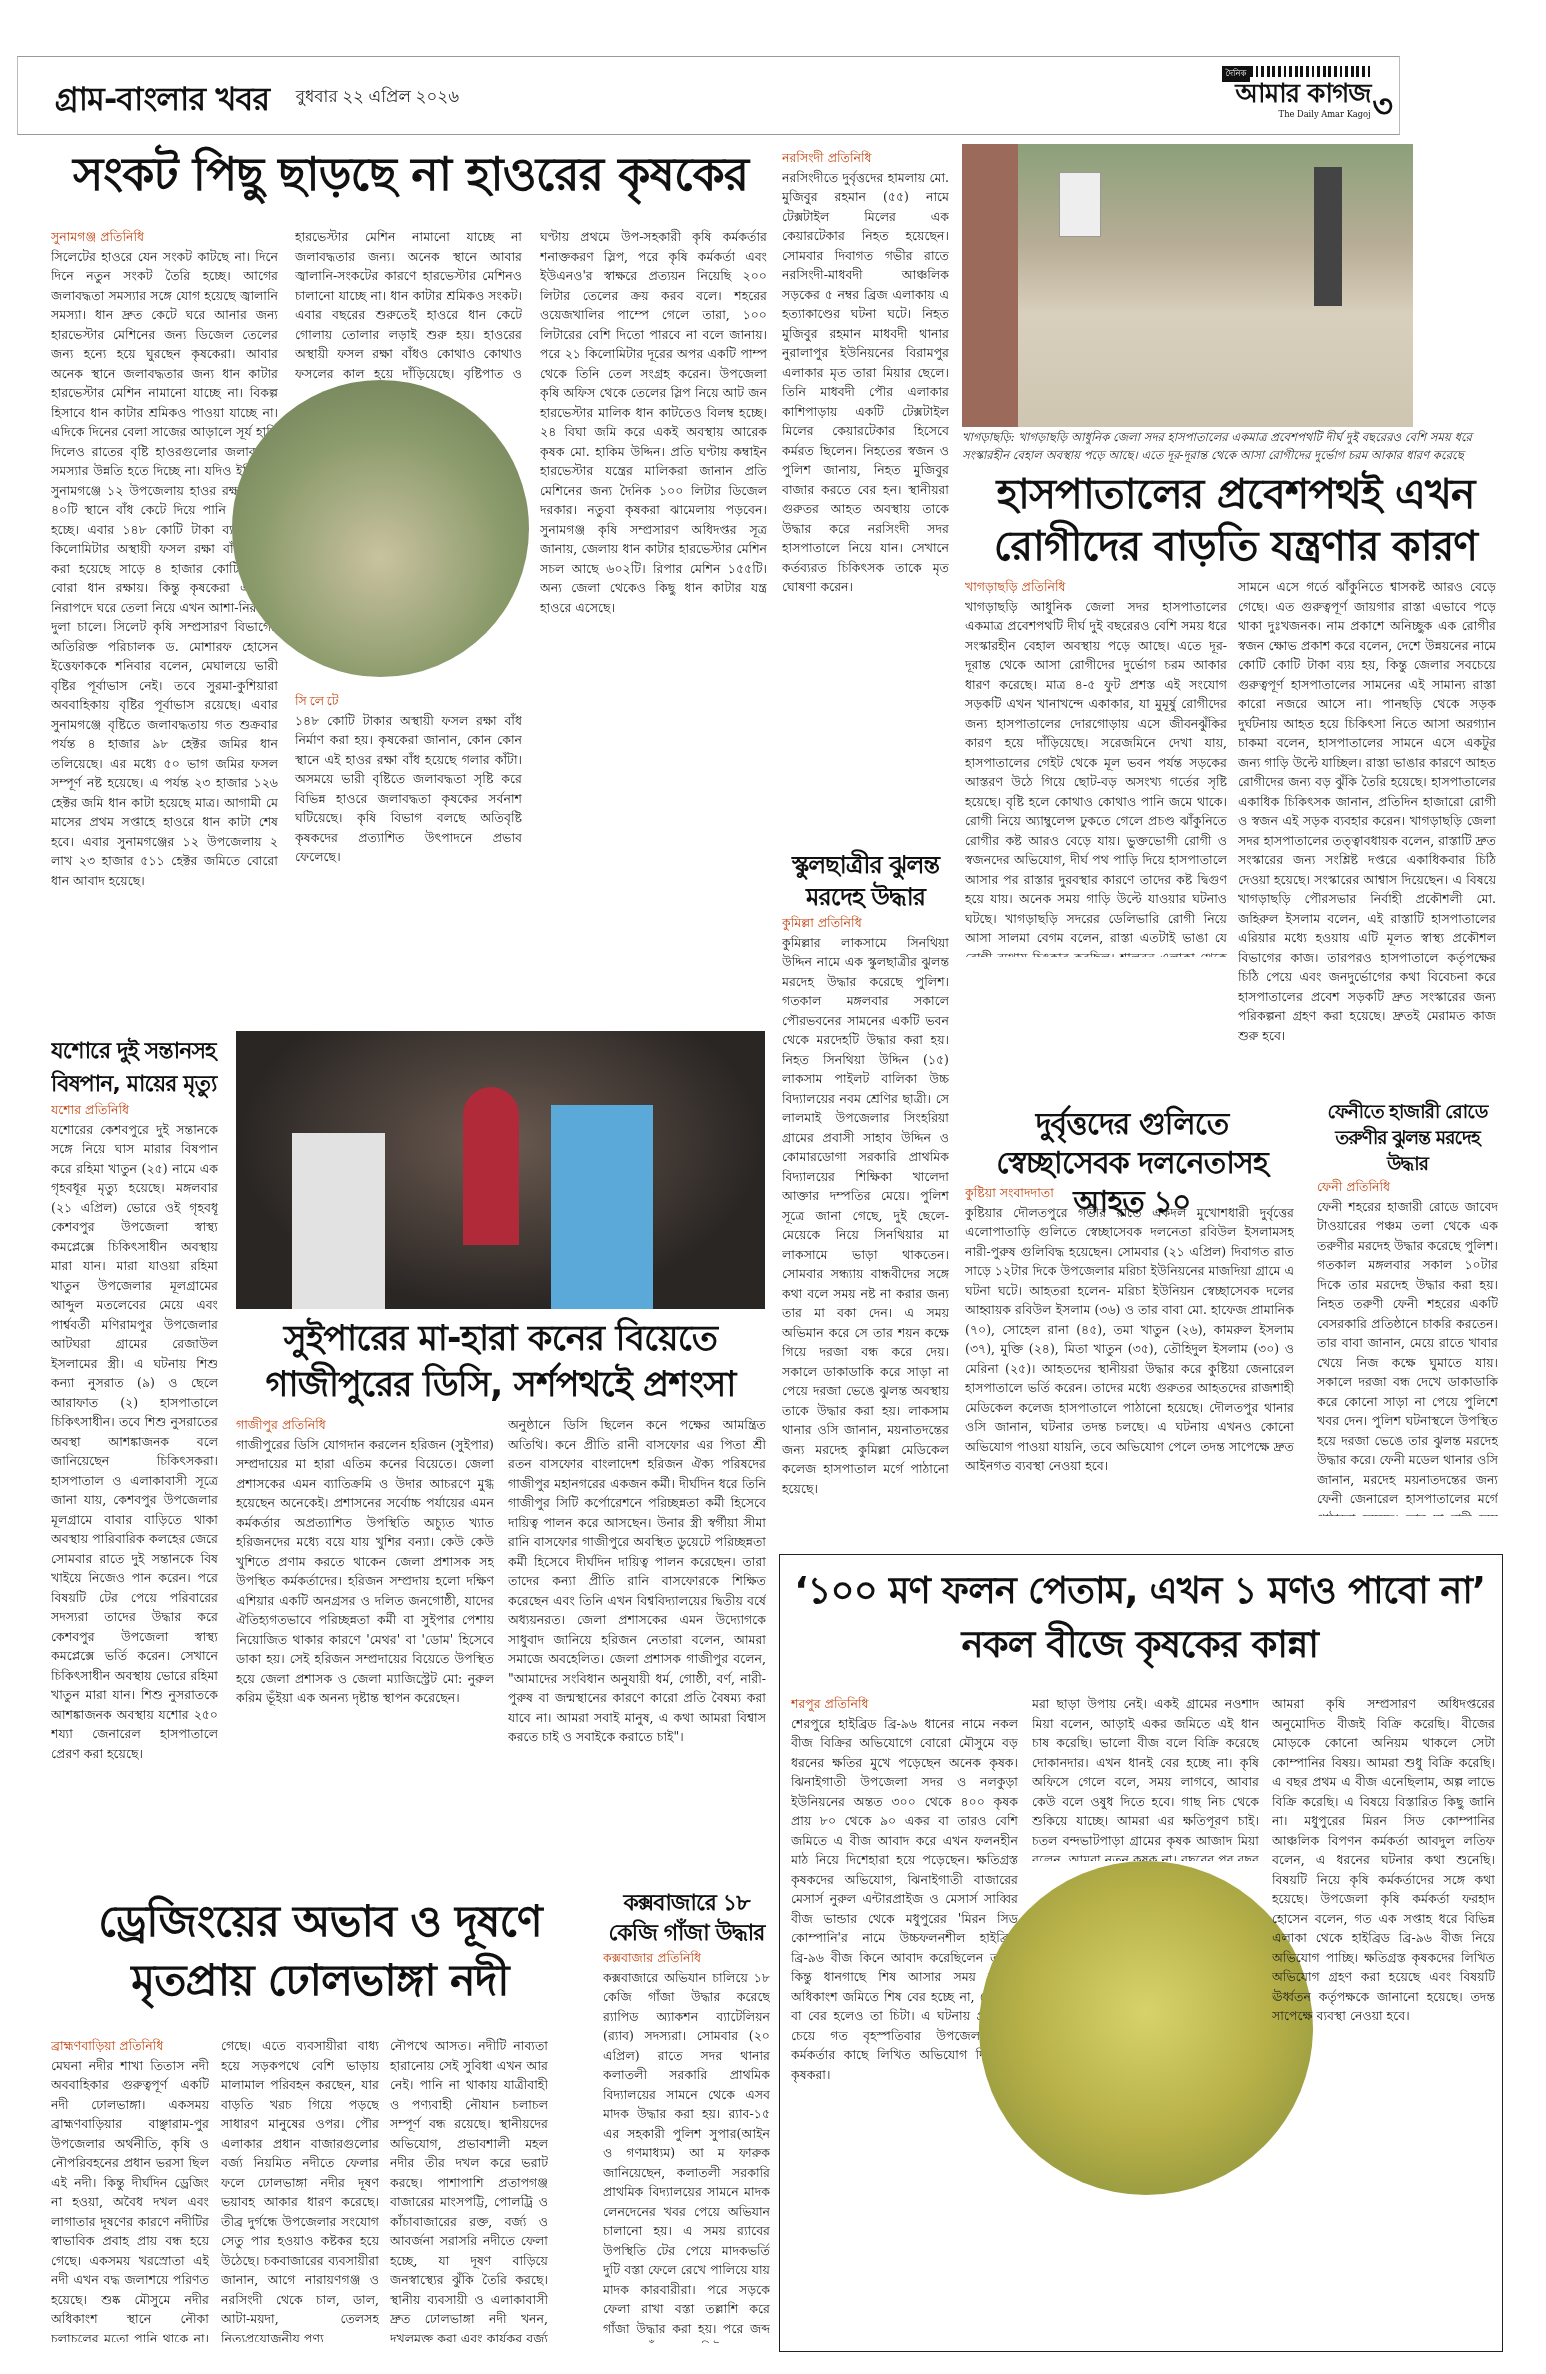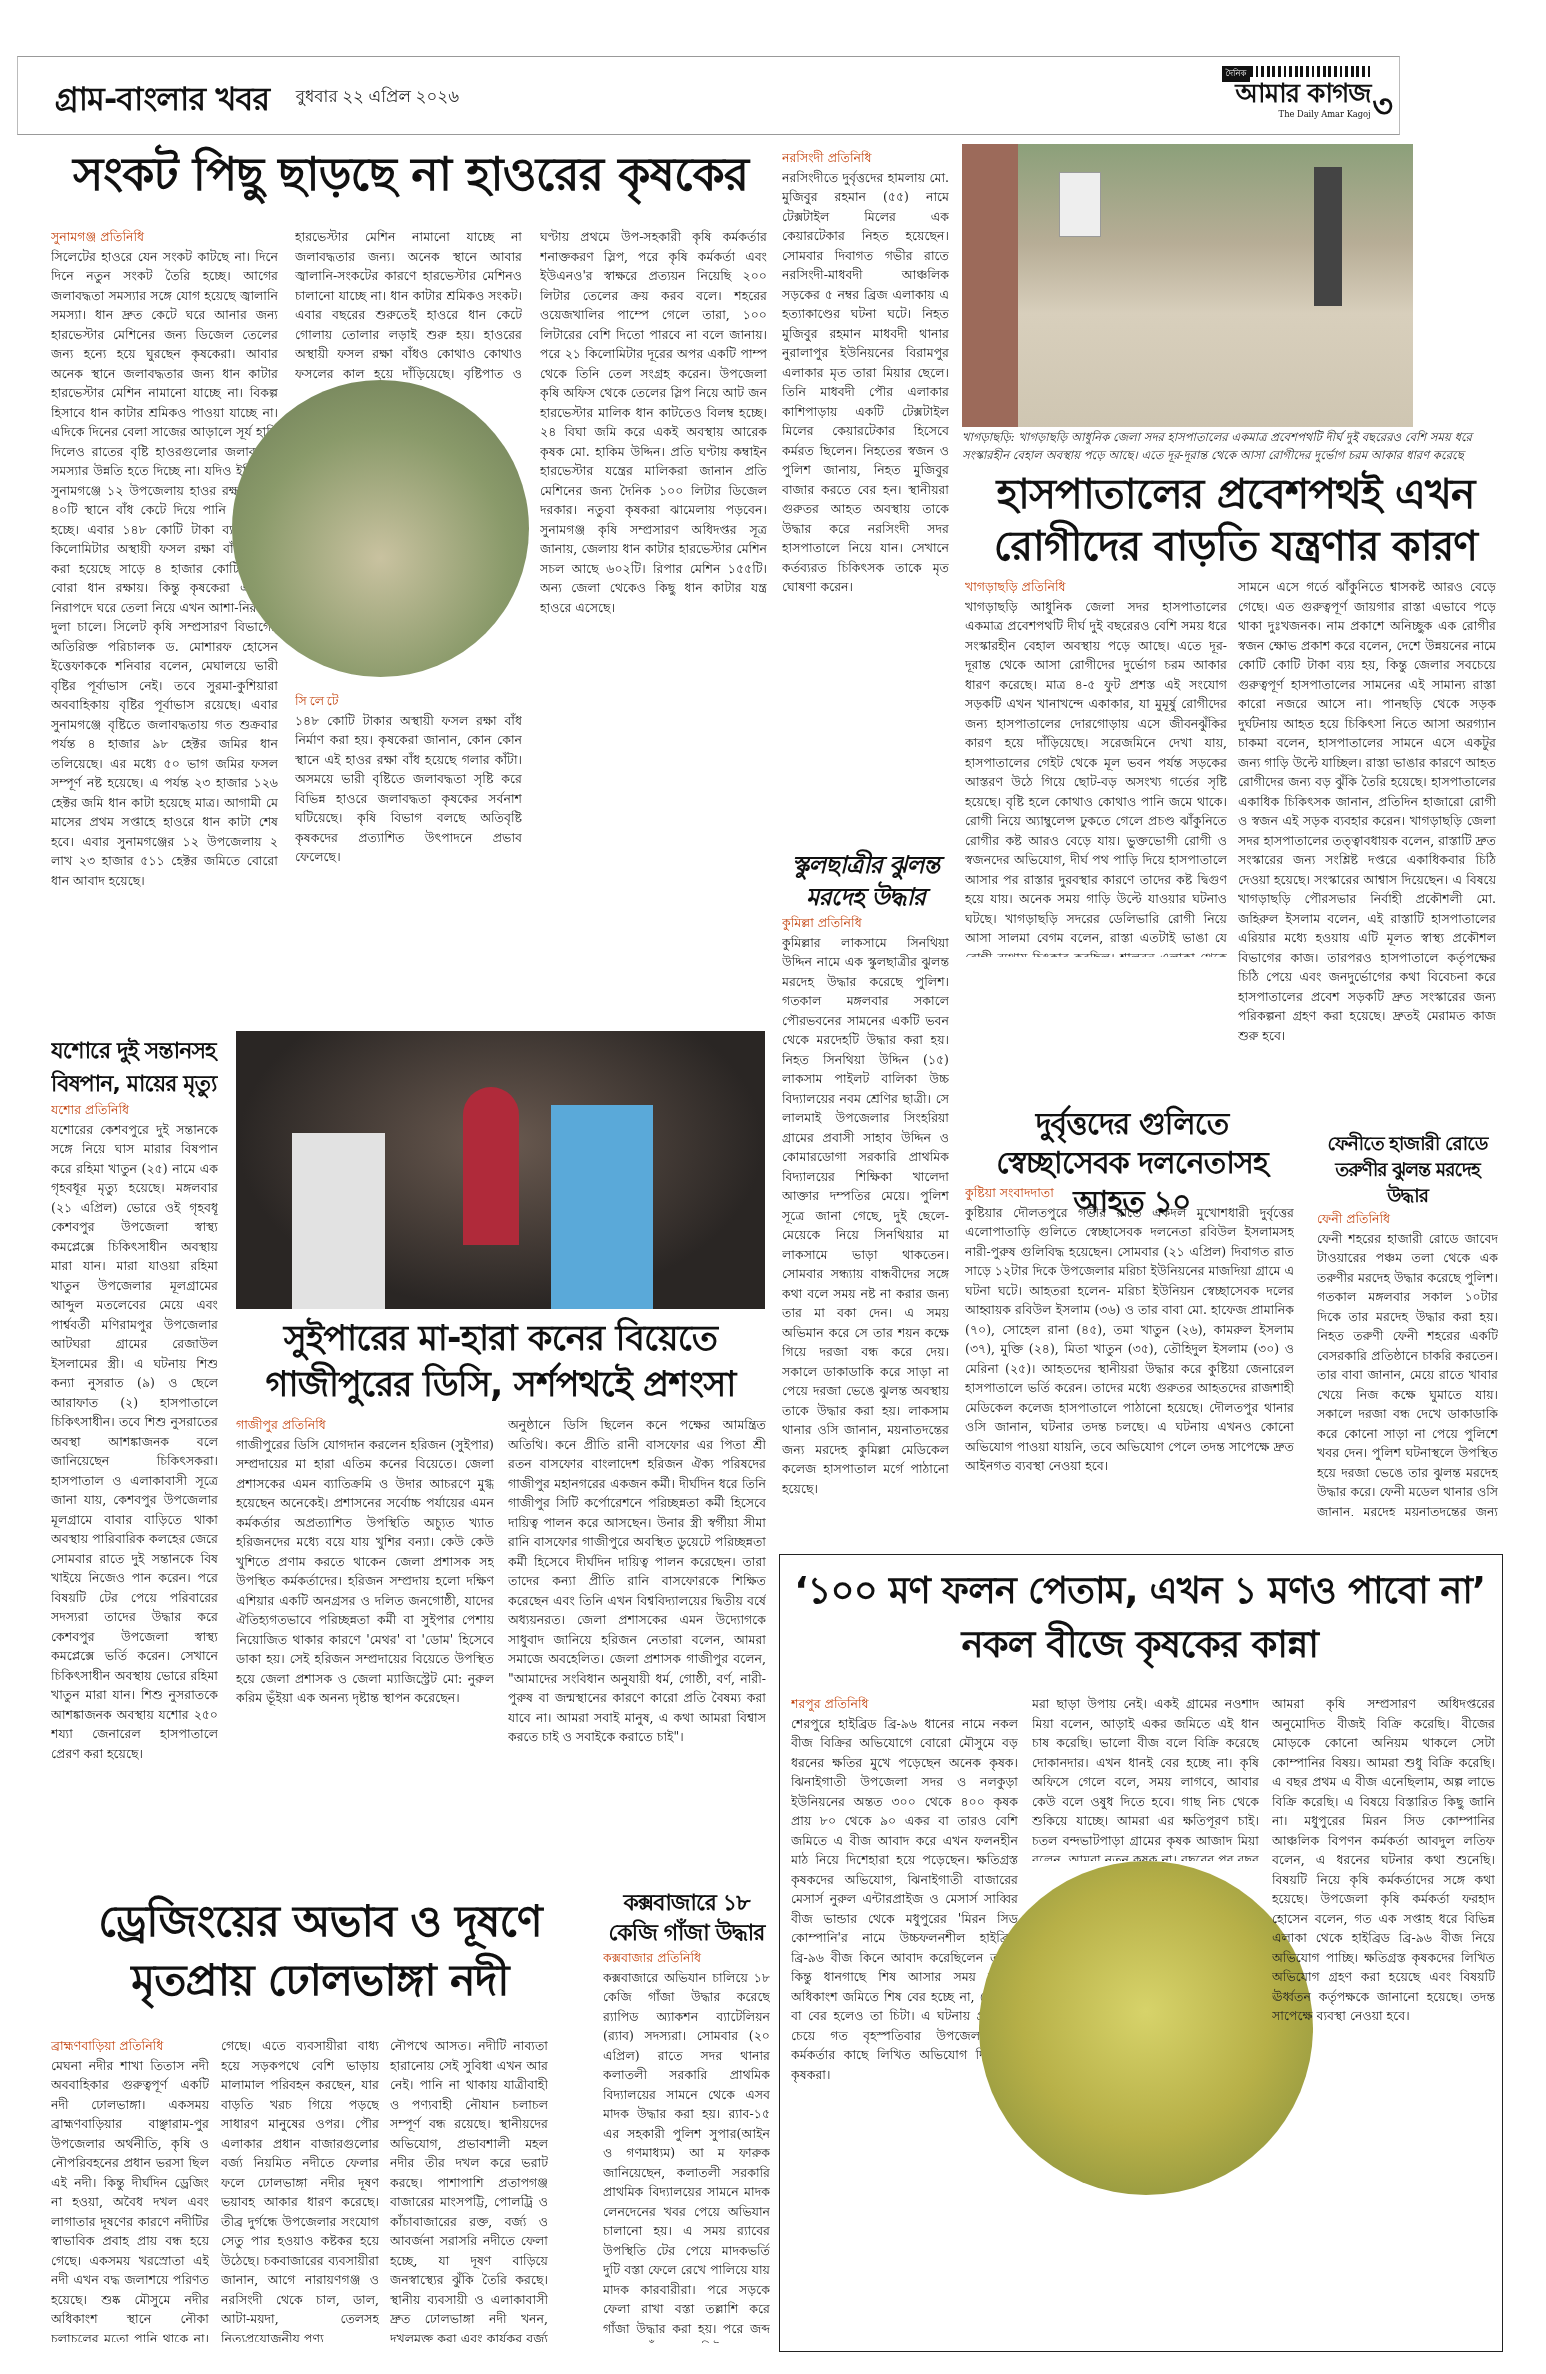--- a/index.html
+++ b/index.html
@@ -71,21 +71,21 @@
 <div class="abs hl" style="left:969px; top:468px; width:533px; font-size:41px; line-height:52px; text-align:center;">হাসপাতালের প্রবেশপথই এখন রোগীদের বাড়তি যন্ত্রণার কারণ</div>
 <div class="abs" style="left:965px; top:577px; width:262px; height:380px; overflow:hidden;">
   <div class="byline">খাগড়াছড়ি প্রতিনিধি</div>
   <div class="body">খাগড়াছড়ি আধুনিক জেলা সদর হাসপাতালের একমাত্র প্রবেশপথটি দীর্ঘ দুই বছরেরও বেশি সময় ধরে সংস্কারহীন বেহাল অবস্থায় পড়ে আছে। এতে দূর-দূরান্ত থেকে আসা রোগীদের দুর্ভোগ চরম আকার ধারণ করেছে। মাত্র ৪-৫ ফুট প্রশস্ত এই সংযোগ সড়কটি এখন খানাখন্দে একাকার, যা মুমূর্ষু রোগীদের জন্য হাসপাতালের দোরগোড়ায় এসে জীবনঝুঁকির কারণ হয়ে দাঁড়িয়েছে। সরেজমিনে দেখা যায়, হাসপাতালের গেইট থেকে মূল ভবন পর্যন্ত সড়কের আস্তরণ উঠে গিয়ে ছোট-বড় অসংখ্য গর্তের সৃষ্টি হয়েছে। বৃষ্টি হলে কোথাও কোথাও পানি জমে থাকে। রোগী নিয়ে অ্যাম্বুলেন্স ঢুকতে গেলে প্রচণ্ড ঝাঁকুনিতে রোগীর কষ্ট আরও বেড়ে যায়। ভুক্তভোগী রোগী ও স্বজনদের অভিযোগ, দীর্ঘ পথ পাড়ি দিয়ে হাসপাতালে আসার পর রাস্তার দুরবস্থার কারণে তাদের কষ্ট দ্বিগুণ হয়ে যায়। অনেক সময় গাড়ি উল্টে যাওয়ার ঘটনাও ঘটছে। খাগড়াছড়ি সদরের ডেলিভারি রোগী নিয়ে আসা সালমা বেগম বলেন, রাস্তা এতটাই ভাঙা যে রোগী ব্যথায় চিৎকার করছিল। শালবন এলাকা থেকে আসা মো. রহিম (৪২) জানান, গত ২-৩ বছর ধরে এই রাস্তাটির অবস্থা খারাপ। রোগী নিয়ে চলাচল করতে খুবই কষ্ট হয়। শ্বাসকষ্টজনিত সমস্যা নিয়ে হাসপাতালে আসা মো. আফসার মিয়া (৬০) বলেন, শ্বাসকষ্ট থাকায় বাড়ি থেকে আসতেই কষ্ট হয়েছে। কিন্তু হাসপাতালের</div>
 </div>
 <div class="abs" style="left:1238px; top:577px; width:258px; height:473px; overflow:hidden;">
   <div class="body">সামনে এসে গর্তে ঝাঁকুনিতে শ্বাসকষ্ট আরও বেড়ে গেছে। এত গুরুত্বপূর্ণ জায়গার রাস্তা এভাবে পড়ে থাকা দুঃখজনক। নাম প্রকাশে অনিচ্ছুক এক রোগীর স্বজন ক্ষোভ প্রকাশ করে বলেন, দেশে উন্নয়নের নামে কোটি কোটি টাকা ব্যয় হয়, কিন্তু জেলার সবচেয়ে গুরুত্বপূর্ণ হাসপাতালের সামনের এই সামান্য রাস্তা কারো নজরে আসে না। পানছড়ি থেকে সড়ক দুর্ঘটনায় আহত হয়ে চিকিৎসা নিতে আসা অরগ্যান চাকমা বলেন, হাসপাতালের সামনে এসে একটুর জন্য গাড়ি উল্টে যাচ্ছিল। রাস্তা ভাঙার কারণে আহত রোগীদের জন্য বড় ঝুঁকি তৈরি হয়েছে। হাসপাতালের একাধিক চিকিৎসক জানান, প্রতিদিন হাজারো রোগী ও স্বজন এই সড়ক ব্যবহার করেন। খাগড়াছড়ি জেলা সদর হাসপাতালের তত্ত্বাবধায়ক বলেন, রাস্তাটি দ্রুত সংস্কারের জন্য সংশ্লিষ্ট দপ্তরে একাধিকবার চিঠি দেওয়া হয়েছে। সংস্কারের আশ্বাস দিয়েছেন। এ বিষয়ে খাগড়াছড়ি পৌরসভার নির্বাহী প্রকৌশলী মো. জহিরুল ইসলাম বলেন, এই রাস্তাটি হাসপাতালের এরিয়ার মধ্যে হওয়ায় এটি মূলত স্বাস্থ্য প্রকৌশল বিভাগের কাজ। তারপরও হাসপাতালে কর্তৃপক্ষের চিঠি পেয়ে এবং জনদুর্ভোগের কথা বিবেচনা করে হাসপাতালের প্রবেশ সড়কটি দ্রুত সংস্কারের জন্য পরিকল্পনা গ্রহণ করা হয়েছে। দ্রুতই মেরামত কাজ শুরু হবে।</div>
 </div>
 
 <div class="abs" style="left:782px; top:849px; width:167px; height:668px; overflow:hidden;">
-  <div class="hl" style="font-size:24px; text-align:center; line-height:32px;font-style:italic;">স্কুলছাত্রীর ঝুলন্ত মরদেহ উদ্ধার</div>
+  <div class="hl" style="font-size:24px; text-align:center; line-height:32px;">স্কুলছাত্রীর ঝুলন্ত মরদেহ উদ্ধার</div>
   <div class="byline">কুমিল্লা প্রতিনিধি</div>
   <div class="body">কুমিল্লার লাকসামে সিনথিয়া উদ্দিন নামে এক স্কুলছাত্রীর ঝুলন্ত মরদেহ উদ্ধার করেছে পুলিশ। গতকাল মঙ্গলবার সকালে পৌরভবনের সামনের একটি ভবন থেকে মরদেহটি উদ্ধার করা হয়। নিহত সিনথিয়া উদ্দিন (১৫) লাকসাম পাইলট বালিকা উচ্চ বিদ্যালয়ের নবম শ্রেণির ছাত্রী। সে লালমাই উপজেলার সিংহরিয়া গ্রামের প্রবাসী সাহাব উদ্দিন ও কোমারডোগা সরকারি প্রাথমিক বিদ্যালয়ের শিক্ষিকা খালেদা আক্তার দম্পতির মেয়ে। পুলিশ সূত্রে জানা গেছে, দুই ছেলে-মেয়েকে নিয়ে সিনথিয়ার মা লাকসামে ভাড়া থাকতেন। সোমবার সন্ধ্যায় বান্ধবীদের সঙ্গে কথা বলে সময় নষ্ট না করার জন্য তার মা বকা দেন। এ সময় অভিমান করে সে তার শয়ন কক্ষে গিয়ে দরজা বন্ধ করে দেয়। সকালে ডাকাডাকি করে সাড়া না পেয়ে দরজা ভেঙে ঝুলন্ত অবস্থায় তাকে উদ্ধার করা হয়। লাকসাম থানার ওসি জানান, ময়নাতদন্তের জন্য মরদেহ কুমিল্লা মেডিকেল কলেজ হাসপাতাল মর্গে পাঠানো হয়েছে।</div>
 </div>
 
 <div class="abs" style="left:51px; top:1034px; width:167px; height:835px; overflow:hidden;">
   <div class="hl" style="font-size:22px; line-height:33px;">যশোরে দুই সন্তানসহ বিষপান, মায়ের মৃত্যু</div>
   <div class="byline">যশোর প্রতিনিধি</div>
   <div class="body">যশোরের কেশবপুরে দুই সন্তানকে সঙ্গে নিয়ে ঘাস মারার বিষপান করে রহিমা খাতুন (২৫) নামে এক গৃহবধূর মৃত্যু হয়েছে। মঙ্গলবার (২১ এপ্রিল) ভোরে ওই গৃহবধূ কেশবপুর উপজেলা স্বাস্থ্য কমপ্লেক্সে চিকিৎসাধীন অবস্থায় মারা যান। মারা যাওয়া রহিমা খাতুন উপজেলার মূলগ্রামের আব্দুল মতলেবের মেয়ে এবং পার্শ্ববর্তী মণিরামপুর উপজেলার আটঘরা গ্রামের রেজাউল ইসলামের স্ত্রী। এ ঘটনায় শিশু কন্যা নুসরাত (৯) ও ছেলে আরাফাত (২) হাসপাতালে চিকিৎসাধীন। তবে শিশু নুসরাতের অবস্থা আশঙ্কাজনক বলে জানিয়েছেন চিকিৎসকরা। হাসপাতাল ও এলাকাবাসী সূত্রে জানা যায়, কেশবপুর উপজেলার মূলগ্রামে বাবার বাড়িতে থাকা অবস্থায় পারিবারিক কলহের জেরে সোমবার রাতে দুই সন্তানকে বিষ খাইয়ে নিজেও পান করেন। পরে বিষয়টি টের পেয়ে পরিবারের সদস্যরা তাদের উদ্ধার করে কেশবপুর উপজেলা স্বাস্থ্য কমপ্লেক্সে ভর্তি করেন। সেখানে চিকিৎসাধীন অবস্থায় ভোরে রহিমা খাতুন মারা যান। শিশু নুসরাতকে আশঙ্কাজনক অবস্থায় যশোর ২৫০ শয্যা জেনারেল হাসপাতালে প্রেরণ করা হয়েছে।</div>
 </div>
 
@@ -103,21 +103,21 @@
   <div class="body">অনুষ্ঠানে ডিসি ছিলেন কনে পক্ষের আমন্ত্রিত অতিথি। কনে প্রীতি রানী বাসফোর এর পিতা শ্রী রতন বাসফোর বাংলাদেশ হরিজন ঐক্য পরিষদের গাজীপুর মহানগরের একজন কর্মী। দীর্ঘদিন ধরে তিনি গাজীপুর সিটি কর্পোরেশনে পরিচ্ছন্নতা কর্মী হিসেবে দায়িত্ব পালন করে আসছেন। উনার স্ত্রী স্বর্গীয়া সীমা রানি বাসফোর গাজীপুরে অবস্থিত ডুয়েটে পরিচ্ছন্নতা কর্মী হিসেবে দীর্ঘদিন দায়িত্ব পালন করেছেন। তারা তাদের কন্যা প্রীতি রানি বাসফোরকে শিক্ষিত করেছেন এবং তিনি এখন বিশ্ববিদ্যালয়ের দ্বিতীয় বর্ষে অধ্যয়নরত। জেলা প্রশাসকের এমন উদ্যোগকে সাধুবাদ জানিয়ে হরিজন নেতারা বলেন, আমরা সমাজে অবহেলিত। জেলা প্রশাসক গাজীপুর বলেন, "আমাদের সংবিধান অনুযায়ী ধর্ম, গোষ্ঠী, বর্ণ, নারী-পুরুষ বা জন্মস্থানের কারণে কারো প্রতি বৈষম্য করা যাবে না। আমরা সবাই মানুষ, এ কথা আমরা বিশ্বাস করতে চাই ও সবাইকে করাতে চাই"।</div>
 </div>
 
 <div class="abs hl" style="left:965px; top:1104px; width:334px; font-size:30px; line-height:39px; text-align:center;">দুর্বৃত্তদের গুলিতে স্বেচ্ছাসেবক দলনেতাসহ আহত ১০</div>
 <div class="abs" style="left:965px; top:1183px; width:329px; height:334px; overflow:hidden;">
   <div class="byline">কুষ্টিয়া সংবাদদাতা</div>
   <div class="body">কুষ্টিয়ার দৌলতপুরে গভীর রাতে একদল মুখোশধারী দুর্বৃত্তের এলোপাতাড়ি গুলিতে স্বেচ্ছাসেবক দলনেতা রবিউল ইসলামসহ নারী-পুরুষ গুলিবিদ্ধ হয়েছেন। সোমবার (২১ এপ্রিল) দিবাগত রাত সাড়ে ১২টার দিকে উপজেলার মরিচা ইউনিয়নের মাজদিয়া গ্রামে এ ঘটনা ঘটে। আহতরা হলেন- মরিচা ইউনিয়ন স্বেচ্ছাসেবক দলের আহ্বায়ক রবিউল ইসলাম (৩৬) ও তার বাবা মো. হাফেজ প্রামানিক (৭০), সোহেল রানা (৪৫), তমা খাতুন (২৬), কামরুল ইসলাম (৩৭), মুক্তি (২৪), মিতা খাতুন (৩৫), তৌহিদুল ইসলাম (৩০) ও মেরিনা (২৫)। আহতদের স্থানীয়রা উদ্ধার করে কুষ্টিয়া জেনারেল হাসপাতালে ভর্তি করেন। তাদের মধ্যে গুরুতর আহতদের রাজশাহী মেডিকেল কলেজ হাসপাতালে পাঠানো হয়েছে। দৌলতপুর থানার ওসি জানান, ঘটনার তদন্ত চলছে। এ ঘটনায় এখনও কোনো অভিযোগ পাওয়া যায়নি, তবে অভিযোগ পেলে তদন্ত সাপেক্ষে দ্রুত আইনগত ব্যবস্থা নেওয়া হবে।</div>
 </div>
 
 <div class="abs" style="left:1317px; top:1099px; width:181px; height:417px; overflow:hidden;">
-  <div class="hl" style="font-size:18.6px; text-align:center; line-height:26px;margin-top:32px;">ফেনীতে হাজারী রোডে তরুণীর ঝুলন্ত মরদেহ উদ্ধার</div>
+  <div class="hl" style="font-size:18.6px; text-align:center; line-height:26px;">ফেনীতে হাজারী রোডে তরুণীর ঝুলন্ত মরদেহ উদ্ধার</div>
   <div class="byline">ফেনী প্রতিনিধি</div>
   <div class="body">ফেনী শহরের হাজারী রোডে জাবেদ টাওয়ারের পঞ্চম তলা থেকে এক তরুণীর মরদেহ উদ্ধার করেছে পুলিশ। গতকাল মঙ্গলবার সকাল ১০টার দিকে তার মরদেহ উদ্ধার করা হয়। নিহত তরুণী ফেনী শহরের একটি বেসরকারি প্রতিষ্ঠানে চাকরি করতেন। তার বাবা জানান, মেয়ে রাতে খাবার খেয়ে নিজ কক্ষে ঘুমাতে যায়। সকালে দরজা বন্ধ দেখে ডাকাডাকি করে কোনো সাড়া না পেয়ে পুলিশে খবর দেন। পুলিশ ঘটনাস্থলে উপস্থিত হয়ে দরজা ভেঙে তার ঝুলন্ত মরদেহ উদ্ধার করে। ফেনী মডেল থানার ওসি জানান, মরদেহ ময়নাতদন্তের জন্য ফেনী জেনারেল হাসপাতালের মর্গে পাঠানো হয়েছে। তার মা বাদী হয়ে একটি অপমৃত্যু মামলা দায়ের করেছেন।</div>
 </div>
 
 <div class="abs boxed" style="left:779px; top:1554px; width:724px; height:798px;">
   <div class="hl" style="position:absolute; left:9.3px; top:9.3px; width:701px; font-size:37px; line-height:54px; text-align:center;">‘১০০ মণ ফলন পেতাম, এখন ১ মণও পাবো না’ নকল বীজে কৃষকের কান্না</div>
   <div style="position:absolute; left:11px; top:139px; width:227px; height:649px; overflow:hidden;">
     <div class="byline">শরপুর প্রতিনিধি</div>
     <div class="body">শেরপুরে হাইব্রিড ব্রি-৯৬ ধানের নামে নকল বীজ বিক্রির অভিযোগে বোরো মৌসুমে বড় ধরনের ক্ষতির মুখে পড়েছেন অনেক কৃষক। ঝিনাইগাতী উপজেলা সদর ও নলকুড়া ইউনিয়নের অন্তত ৩০০ থেকে ৪০০ কৃষক প্রায় ৮০ থেকে ৯০ একর বা তারও বেশি জমিতে এ বীজ আবাদ করে এখন ফলনহীন মাঠ নিয়ে দিশেহারা হয়ে পড়েছেন। ক্ষতিগ্রস্ত কৃষকদের অভিযোগ, ঝিনাইগাতী বাজারের মেসার্স নুরুল এন্টারপ্রাইজ ও মেসার্স সাব্বির বীজ ভান্ডার থেকে মধুপুরের 'মিরন সিড কোম্পানি'র নামে উচ্চফলনশীল হাইব্রিড ব্রি-৯৬ বীজ কিনে আবাদ করেছিলেন তারা। কিন্তু ধানগাছে শিষ আসার সময় হলেও অধিকাংশ জমিতে শিষ বের হচ্ছে না, কোথাও বা বের হলেও তা চিটা। এ ঘটনায় প্রতিকার চেয়ে গত বৃহস্পতিবার উপজেলা কৃষি কর্মকর্তার কাছে লিখিত অভিযোগ দিয়েছেন কৃষকরা।</div>
   </div>

